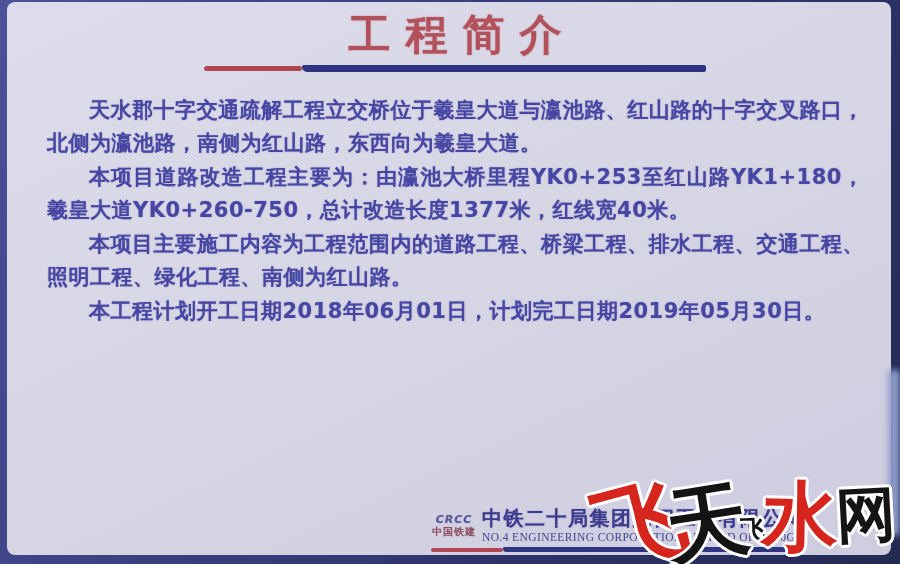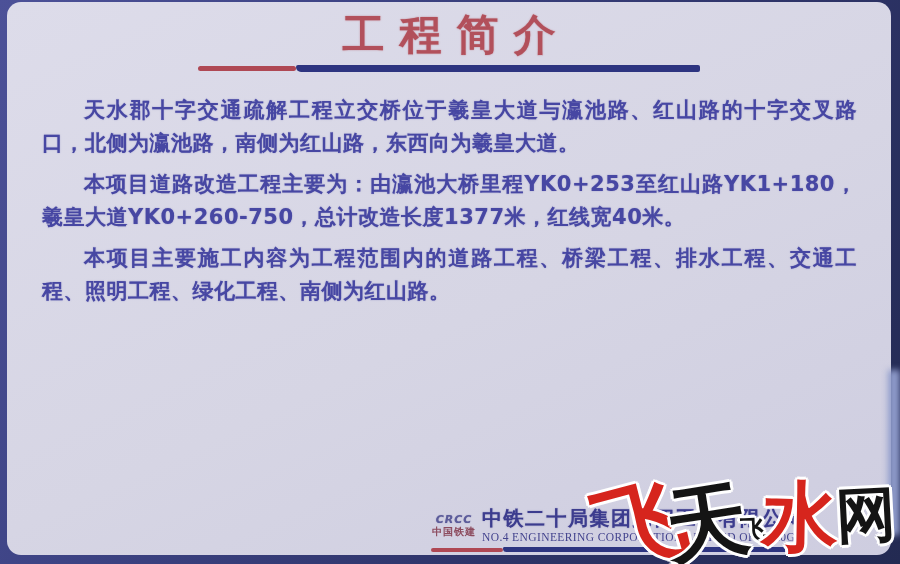--- a/index.html
+++ b/index.html
@@ -10,43 +10,44 @@
   .photo{
     position:relative;width:900px;height:564px;overflow:hidden;
     background:linear-gradient(118deg,#4c5198 0%,#3d4384 30%,#2e3469 65%,#232a52 100%);
   }
   .edge-glare{
     position:absolute;right:0;top:370px;height:165px;width:12px;
     background:#8f9ccb;filter:blur(3px);z-index:3;
   }
   .panel{
     position:absolute;left:7px;top:2px;right:9px;bottom:9px;
-    border-radius:14px;
+    border-radius:8px;
     background:linear-gradient(155deg,#dddcea 0%,#d6d5e4 55%,#cecde0 100%);
     z-index:1;
+    padding-left:12px;
   }
   .title{
     margin-top:10px;text-align:center;
     font-size:42px;line-height:46px;font-weight:bold;
     color:#b2505b;letter-spacing:15px;text-indent:15px;
     text-shadow:0 0 1.5px rgba(178,80,91,.75);
   }
   .title-rule{
     display:flex;align-items:center;width:502px;margin:7px auto 0 auto;
   }
   .rule-red{height:5px;width:98px;background:#af4854;border-radius:3px;}
   .rule-navy{height:7px;flex:1;background:#2d3480;border-radius:4px 4px 4px 10px;}
   .content{
     margin:22px 26px 0 27px;
     font-size:21px;line-height:33px;
     color:#4747a3;font-weight:600;letter-spacing:.5px;
     text-align:justify;
     text-shadow:0 0 1.3px rgba(71,71,163,.55);
   }
-  .content p{margin:8px;text-indent:2em;}
+  .content p{margin:1px;text-indent:2em;}
   .footer{
     position:absolute;left:431px;top:506px;width:372px;z-index:2;
   }
   .footer-top{display:flex;align-items:center;}
   .logo{width:46px;margin-right:5px;text-align:center;flex:none;}
   .logo-mark{
     font-size:11px;font-weight:bold;font-style:italic;
     color:#5c5c9a;letter-spacing:1px;line-height:12px;
     text-shadow:0 0 1px rgba(92,92,154,.7);
   }
@@ -98,20 +99,21 @@
 
     <div class="title-rule">
       <span class="rule-red"></span>
       <span class="rule-navy"></span>
     </div>
 
     <div class="content">
       <p>天水郡十字交通疏解工程立交桥位于羲皇大道与瀛池路、红山路的十字交叉路口，北侧为瀛池路，南侧为红山路，东西向为羲皇大道。</p>
       <p>本项目道路改造工程主要为：由瀛池大桥里程YK0+253至红山路YK1+180，羲皇大道YK0+260-750，总计改造长度1377米，红线宽40米。</p>
       <p>本项目主要施工内容为工程范围内的道路工程、桥梁工程、排水工程、交通工程、照明工程、绿化工程、南侧为红山路。</p>
+      <p>本工程计划开工日期2018年06月01日，计划完工日期2019年05月30日。</p>
     </div>
 
   </div>
 
   <div class="footer">
     <div class="footer-top">
       <div class="logo">
         <div class="logo-mark">CRCC</div>
         <div class="logo-caption">中国铁建</div>
       </div>

